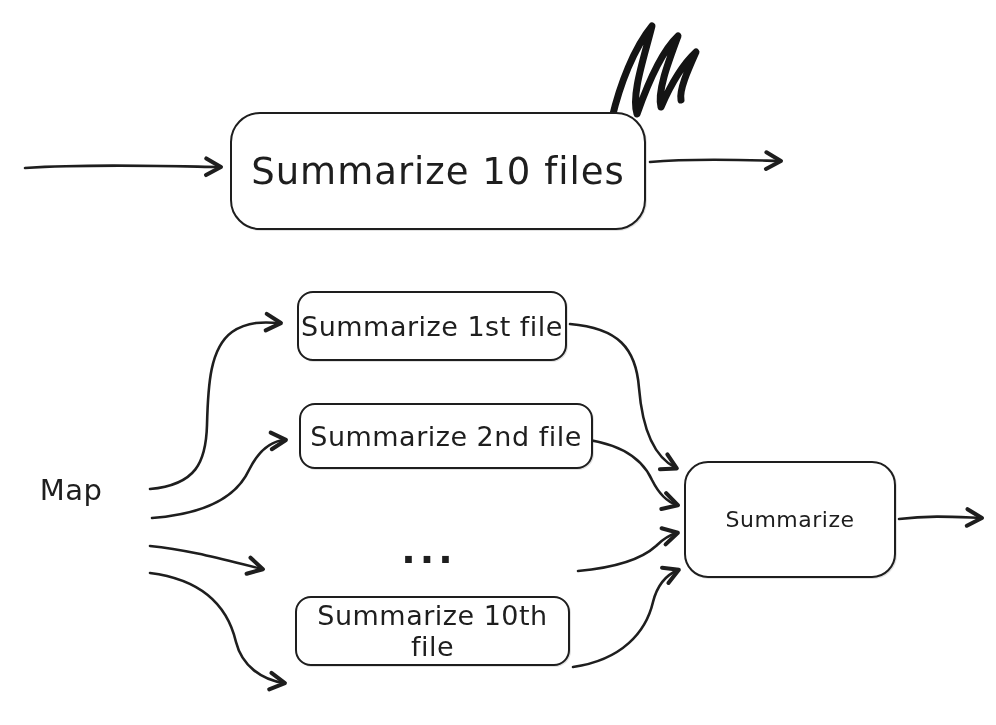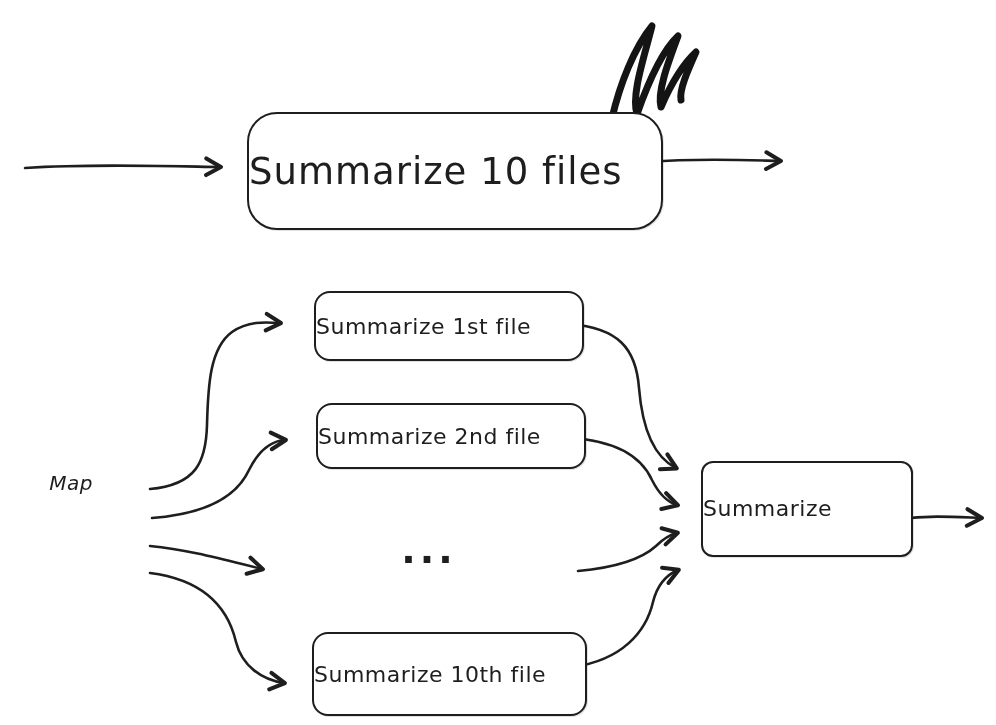--- a/index.html
+++ b/index.html
@@ -36,59 +36,57 @@
     stroke-width: 7;
     stroke-linecap: round;
     stroke-linejoin: round;
   }
   .box {
     position: absolute;
     border: 2.6px solid #1e1e1e;
     background: #ffffff;
     display: flex;
     flex-direction: column;
-    align-items: flex-start;
+    align-items: center;
     justify-content: center;
     text-align: center;
     box-sizing: border-box;
     box-shadow: 1px 1px 0 #1e1e1e22;
-    margin-left: 17px;
   }
   .box-top {
     left: 230px; top: 112px;
     width: 416px; height: 118px;
     border-radius: 30px;
     font-size: 37px;
     letter-spacing: 1px;
   }
   .box-small {
     border-radius: 16px;
-    font-size: 22px;
+    font-size: 27px;
     letter-spacing: 0.5px;
   }
   .box-1 { left: 297px; top: 291px; width: 270px; height: 70px; }
-  .box-2 { left: 299px; top: 403px; width: 270px; height: 66px; }
-  .box-3 { left: 295px; top: 632px; width: 275px; height: 84px; }
+  .box-2 { left: 299px; top: 403px; width: 294px; height: 66px; }
+  .box-3 { left: 295px; top: 596px; width: 275px; height: 70px; }
   .box-merge {
     left: 684px; top: 461px;
-    width: 212px; height: 96px;
-    border-radius: 12px;
+    width: 212px; height: 117px;
+    border-radius: 24px;
     font-size: 22px;
     line-height: 1.35;
     letter-spacing: 0.5px;
   }
   .map-label {
     position: absolute;
     left: 6px; top: 466px;
     width: 130px;
     text-align: center;
-    font-size: 20px;
+    font-size: 29px;
     line-height: 1.7;
     letter-spacing: 0.5px;
-    font-style: italic;
   }
   .ellipsis {
     position: absolute;
     left: 387px; top: 528px;
     width: 84px;
     text-align: center;
     font-size: 38px;
     font-weight: bold;
     letter-spacing: 4px;
   }

